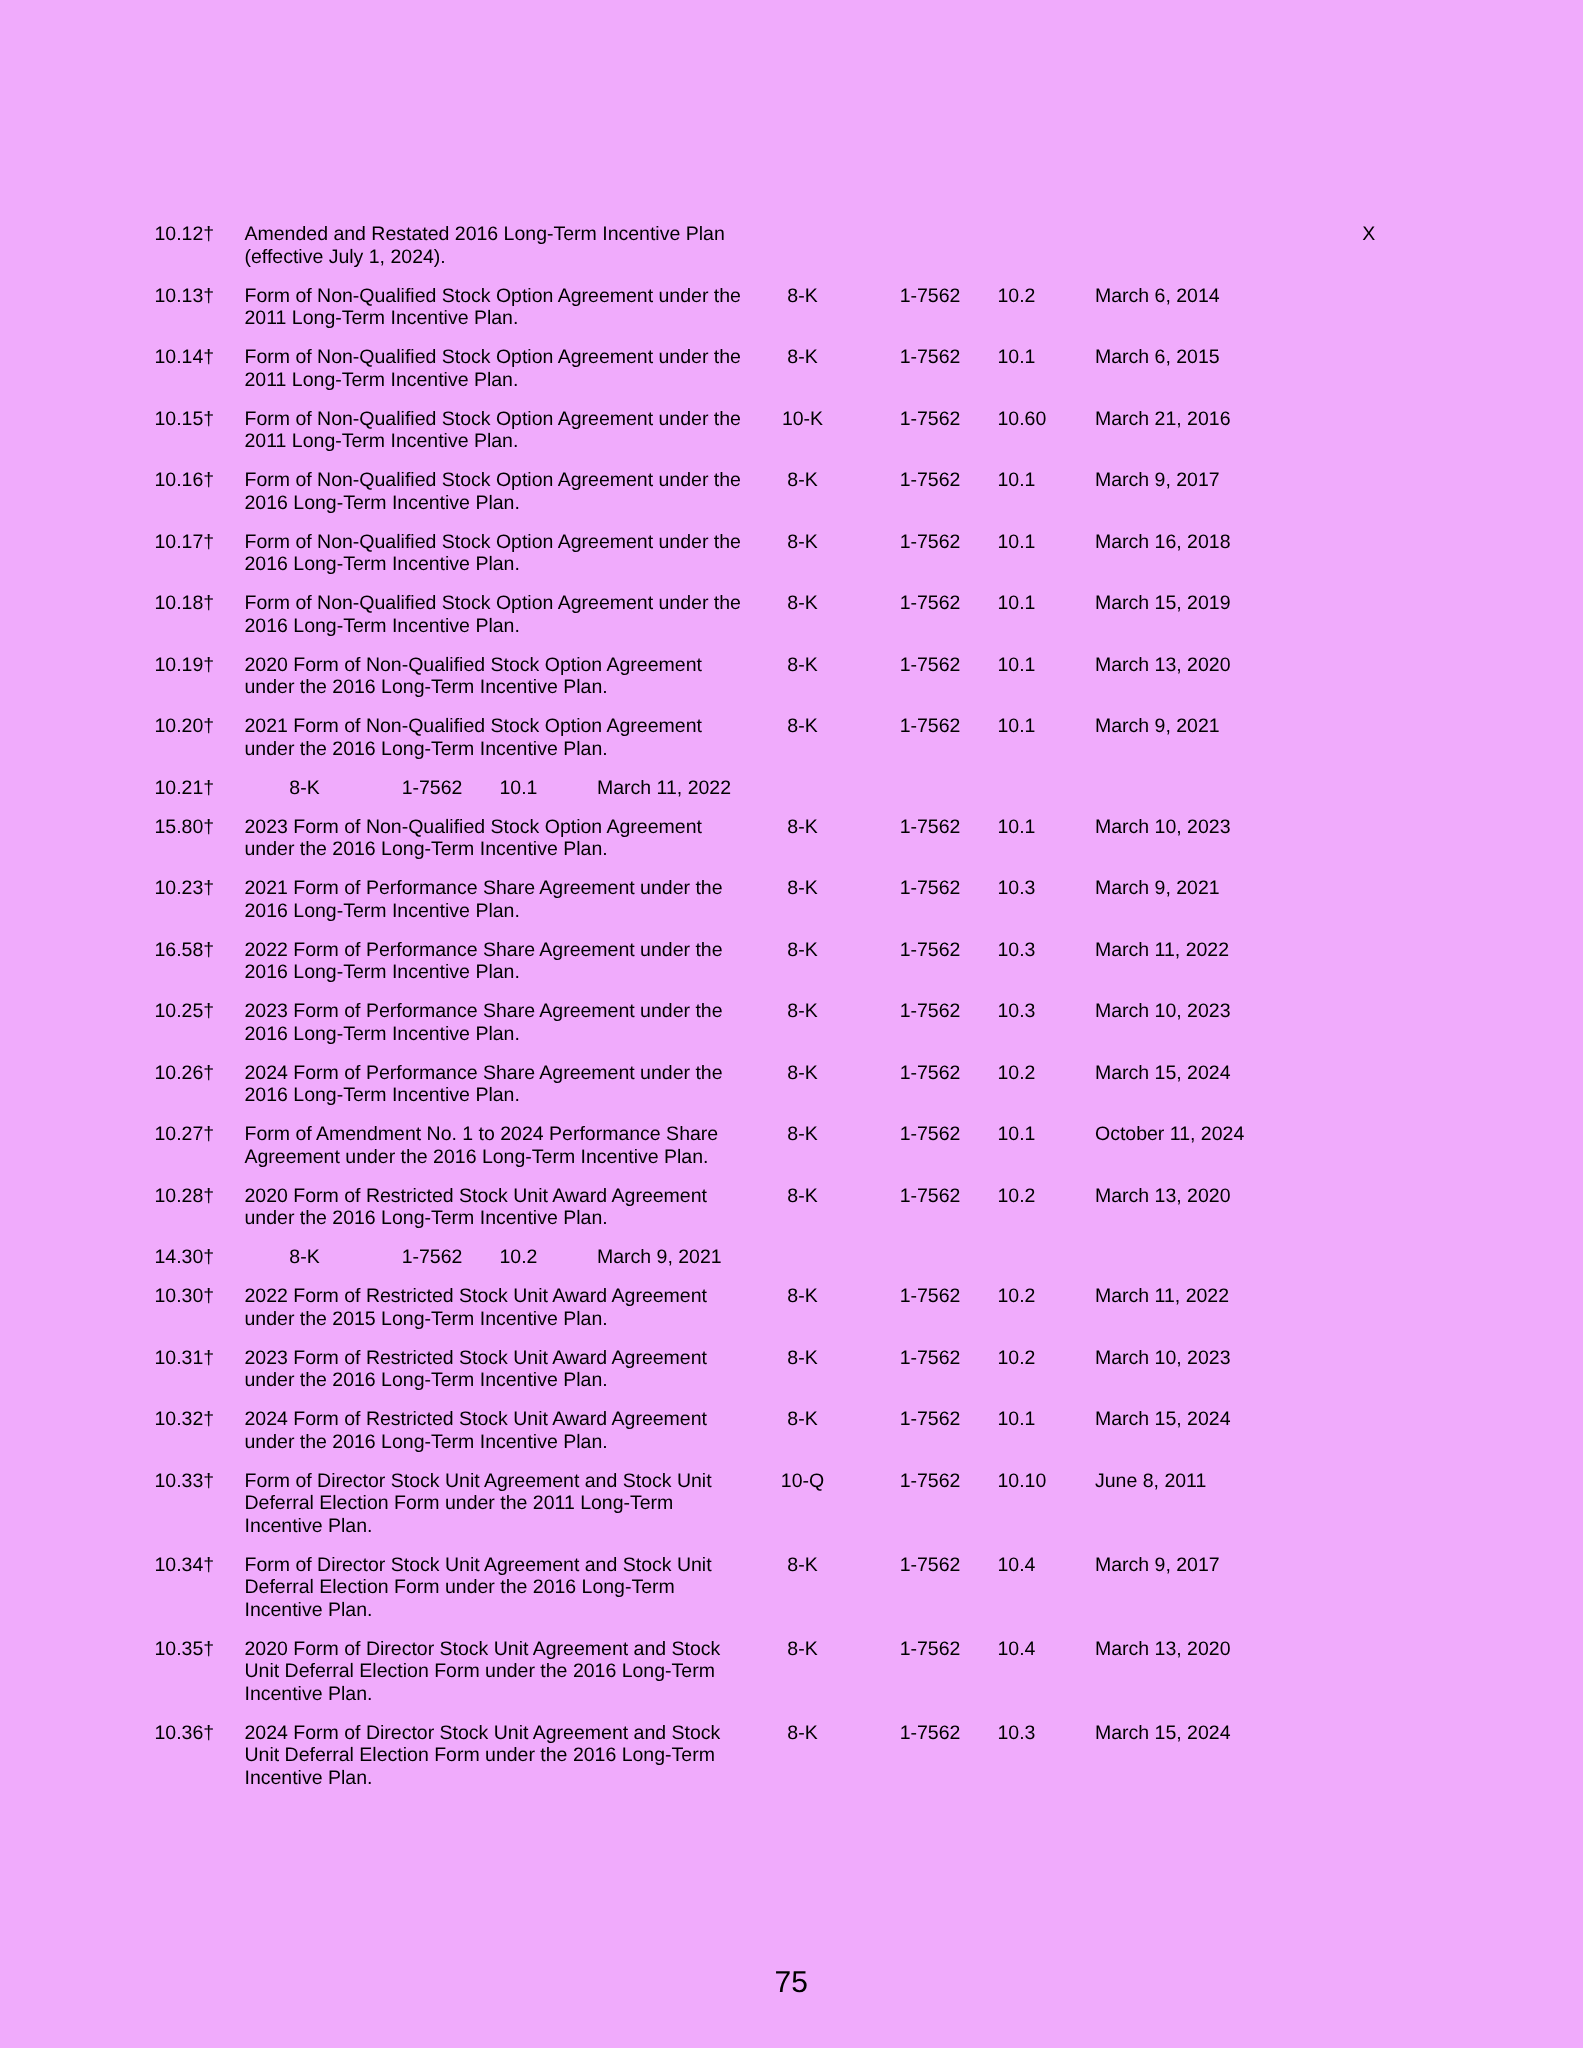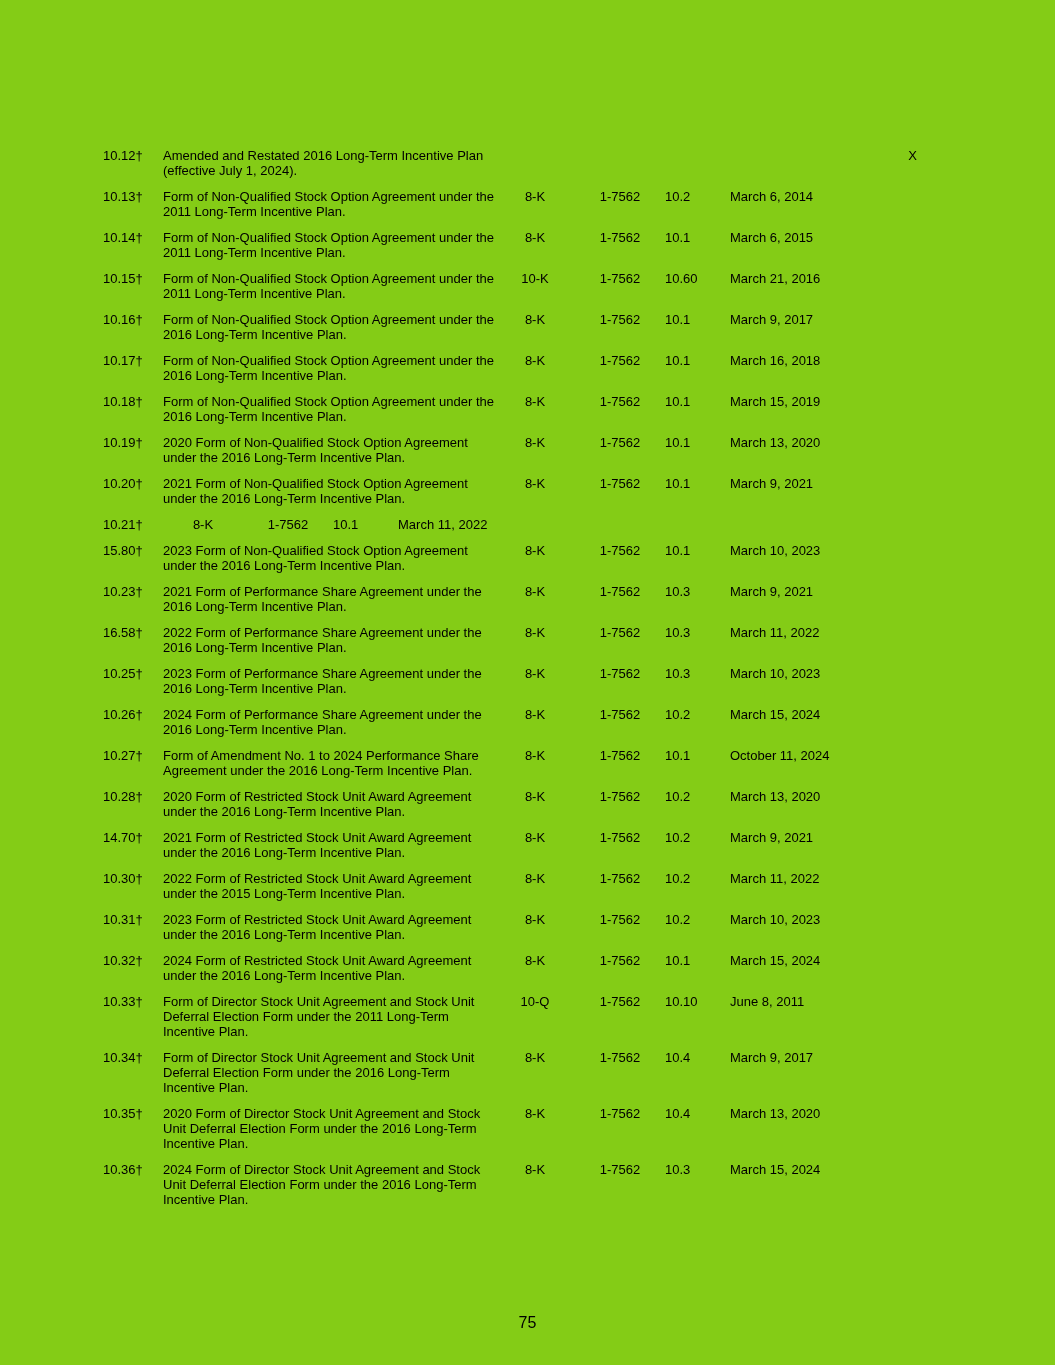--- a/index.html
+++ b/index.html
@@ -1,20 +1,20 @@
 <!DOCTYPE html>
 <html><head>
 <meta charset="utf-8">
 <style>
   html, body { margin: 0; padding: 0; background: #ffffff; }
   .page {
     position: relative;
     width: 1055px;
     height: 1365px;
-    background: #84cc16;
+    background: #f0abfc;
     color: #000000;
     font-family: "Liberation Sans", sans-serif;
     font-size: 13px;
     line-height: 15px;
     overflow: hidden;
   }
   .exhibit-table {
     position: absolute;
     top: 148px;
     left: 103px;
@@ -27,21 +27,21 @@
   .c-file { width: 90px;  text-align: center; }
   .c-exh  { width: 65px;  text-align: left; }
   .c-date { width: 140px; text-align: left; }
   .c-filed{ width: 85px;  text-align: center; }
   .page-number {
     position: absolute;
     top: 1315px;
     left: 0;
     width: 100%;
     text-align: center;
-    font-size: 16px;
+    font-size: 20px;
   }
 </style>
 </head>
 <body>
 
 <div class="page">
 
   <div class="exhibit-table" id="exhibit-table">
     <div class="row">
       <div class="cell c-num">10.12†</div>
@@ -206,22 +206,21 @@
       <div class="cell c-num">10.28†</div>
       <div class="cell c-desc">2020 Form of Restricted Stock Unit Award Agreement under the 2016 Long-Term Incentive Plan.</div>
       <div class="cell c-form">8-K</div>
       <div class="cell c-file">1-7562</div>
       <div class="cell c-exh">10.2</div>
       <div class="cell c-date">March 13, 2020</div>
       <div class="cell c-filed"></div>
     </div>
 
     <div class="row">
-      <div class="cell c-num">14.70†</div>
-      <div class="cell c-desc">2021 Form of Restricted Stock Unit Award Agreement under the 2016 Long-Term Incentive Plan.</div>
+      <div class="cell c-num">14.30†</div>
       <div class="cell c-form">8-K</div>
       <div class="cell c-file">1-7562</div>
       <div class="cell c-exh">10.2</div>
       <div class="cell c-date">March 9, 2021</div>
       <div class="cell c-filed"></div>
     </div>
 
     <div class="row">
       <div class="cell c-num">10.30†</div>
       <div class="cell c-desc">2022 Form of Restricted Stock Unit Award Agreement under the 2015 Long-Term Incentive Plan.</div>

